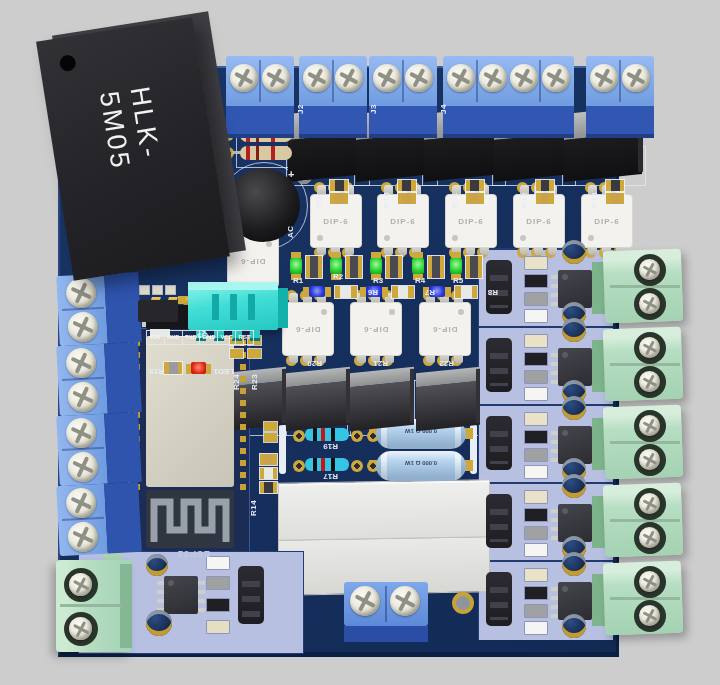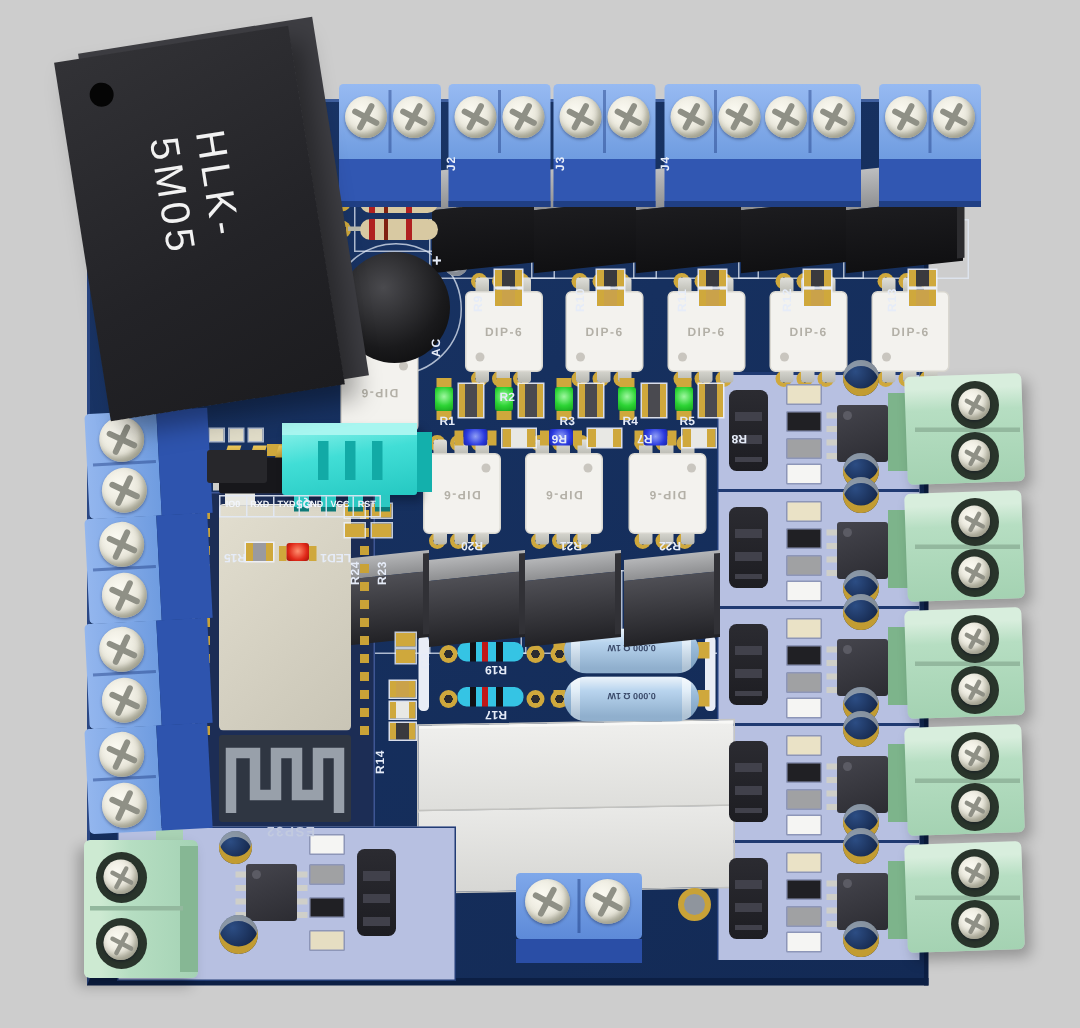--- a/index.html
+++ b/index.html
@@ -382,21 +382,21 @@
     </div>
     <div class="abs" style="position: absolute; left: 291px; top: 252px; width: 10px; height: 6px; background: rgb(207, 168, 60); z-index: 4;"></div>
     <div class="abs" style="position: absolute; left: 290px; top: 258px; width: 12px; height: 16px; background: radial-gradient(circle at 50% 40%, rgb(159, 247, 160), rgb(44, 212, 52) 55%, rgb(23, 160, 30)); border-radius: 2px; z-index: 4;"></div>
     <div class="abs" style="position: absolute; left: 291px; top: 274px; width: 10px; height: 6px; background: rgb(207, 168, 60); z-index: 4;"></div>
     <div class="abs" style="position: absolute; left: 306px; top: 256px; width: 16px; height: 22px; background: linear-gradient(90deg, rgb(207, 168, 60) 0px, rgb(207, 168, 60) 25%, rgb(74, 74, 80) 25%, rgb(74, 74, 80) 75%, rgb(207, 168, 60) 75%); outline: rgba(238, 242, 250, 0.9) solid 1px; z-index: 4;"></div>
     <div class="hlab" style="left: 293px; top: 276px; width: 20px; height: 10px;">R1</div>
     <div class="abs" style="position: absolute; left: 331px; top: 252px; width: 10px; height: 6px; background: rgb(207, 168, 60); z-index: 4;"></div>
     <div class="abs" style="position: absolute; left: 330px; top: 258px; width: 12px; height: 16px; background: radial-gradient(circle at 50% 40%, rgb(159, 247, 160), rgb(44, 212, 52) 55%, rgb(23, 160, 30)); border-radius: 2px; z-index: 4;"></div>
     <div class="abs" style="position: absolute; left: 331px; top: 274px; width: 10px; height: 6px; background: rgb(207, 168, 60); z-index: 4;"></div>
     <div class="abs" style="position: absolute; left: 346px; top: 256px; width: 16px; height: 22px; background: linear-gradient(90deg, rgb(207, 168, 60) 0px, rgb(207, 168, 60) 25%, rgb(74, 74, 80) 25%, rgb(74, 74, 80) 75%, rgb(207, 168, 60) 75%); outline: rgba(238, 242, 250, 0.9) solid 1px; z-index: 4;"></div>
-    <div class="hlab" style="left: 333px; top: 260px; width: 20px; height: 10px;">R2</div>
+    <div class="hlab" style="left: 333px; top: 272px; width: 20px; height: 10px;">R2</div>
     <div class="abs" style="position: absolute; left: 371px; top: 252px; width: 10px; height: 6px; background: rgb(207, 168, 60); z-index: 4;"></div>
     <div class="abs" style="position: absolute; left: 370px; top: 258px; width: 12px; height: 16px; background: radial-gradient(circle at 50% 40%, rgb(159, 247, 160), rgb(44, 212, 52) 55%, rgb(23, 160, 30)); border-radius: 2px; z-index: 4;"></div>
     <div class="abs" style="position: absolute; left: 371px; top: 274px; width: 10px; height: 6px; background: rgb(207, 168, 60); z-index: 4;"></div>
     <div class="abs" style="position: absolute; left: 386px; top: 256px; width: 16px; height: 22px; background: linear-gradient(90deg, rgb(207, 168, 60) 0px, rgb(207, 168, 60) 25%, rgb(74, 74, 80) 25%, rgb(74, 74, 80) 75%, rgb(207, 168, 60) 75%); outline: rgba(238, 242, 250, 0.9) solid 1px; z-index: 4;"></div>
     <div class="hlab" style="left: 373px; top: 276px; width: 20px; height: 10px;">R3</div>
     <div class="abs" style="position: absolute; left: 413px; top: 252px; width: 10px; height: 6px; background: rgb(207, 168, 60); z-index: 4;"></div>
     <div class="abs" style="position: absolute; left: 412px; top: 258px; width: 12px; height: 16px; background: radial-gradient(circle at 50% 40%, rgb(159, 247, 160), rgb(44, 212, 52) 55%, rgb(23, 160, 30)); border-radius: 2px; z-index: 4;"></div>
     <div class="abs" style="position: absolute; left: 413px; top: 274px; width: 10px; height: 6px; background: rgb(207, 168, 60); z-index: 4;"></div>
     <div class="abs" style="position: absolute; left: 428px; top: 256px; width: 16px; height: 22px; background: linear-gradient(90deg, rgb(207, 168, 60) 0px, rgb(207, 168, 60) 25%, rgb(74, 74, 80) 25%, rgb(74, 74, 80) 75%, rgb(207, 168, 60) 75%); outline: rgba(238, 242, 250, 0.9) solid 1px; z-index: 4;"></div>
     <div class="hlab" style="left: 415px; top: 276px; width: 20px; height: 10px;">R4</div>

